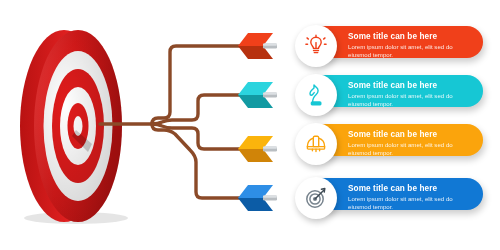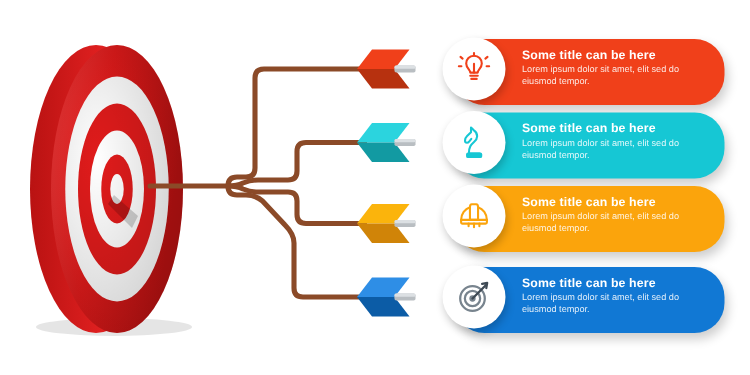--- a/index.html
+++ b/index.html
@@ -16,21 +16,21 @@
   #target-wrap svg{display:block;}
 
   
   #connectors{position:absolute;left:0;top:0;width:500px;height:250px;}
 
   
   .card{
     position:absolute;
     left:303px;
     width:180px;
-    height:44px;
+    height:32px;
     border-radius:20px;
     box-shadow:2px 4px 7px rgba(0,0,0,.20);
     box-sizing:border-box;
   }
   .card-text{
     position:absolute;
     left:45px;
     top:5px;
     right:8px;
   }

